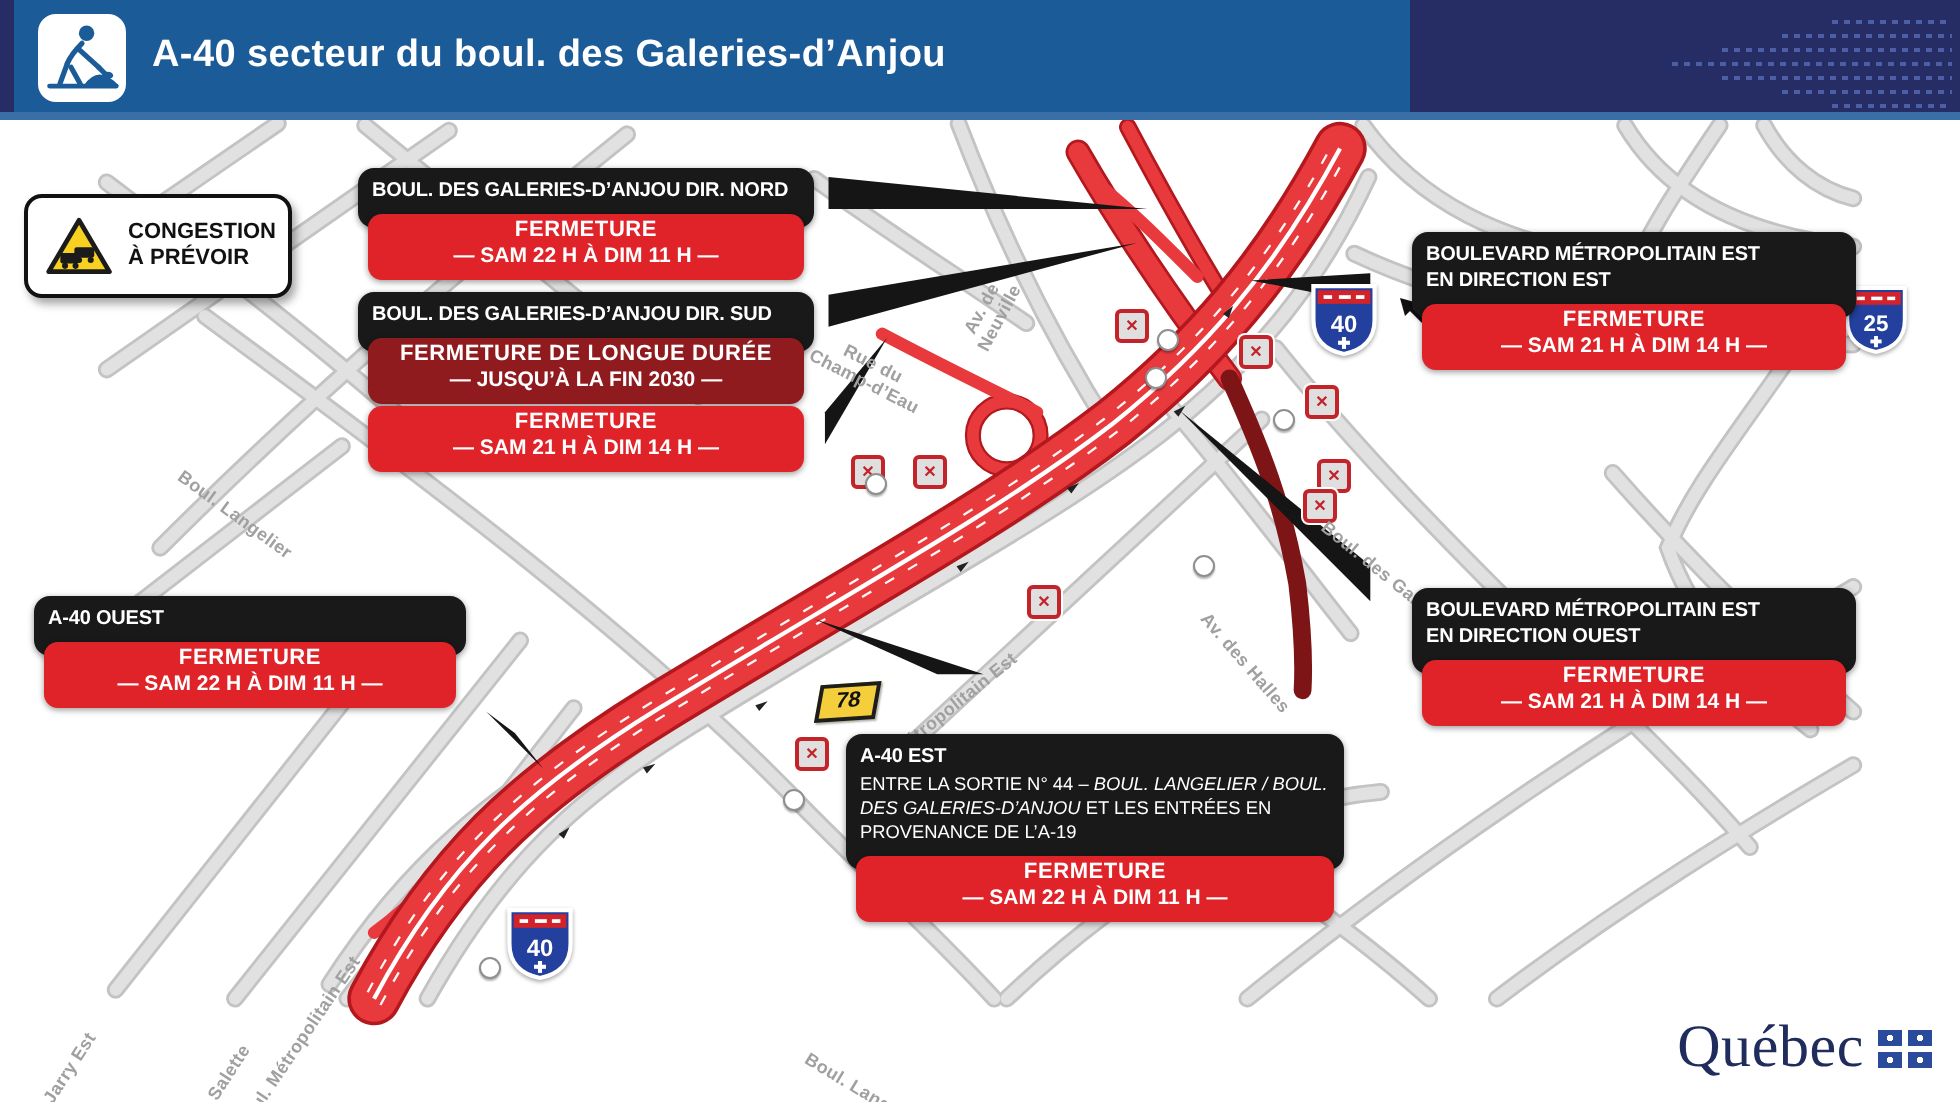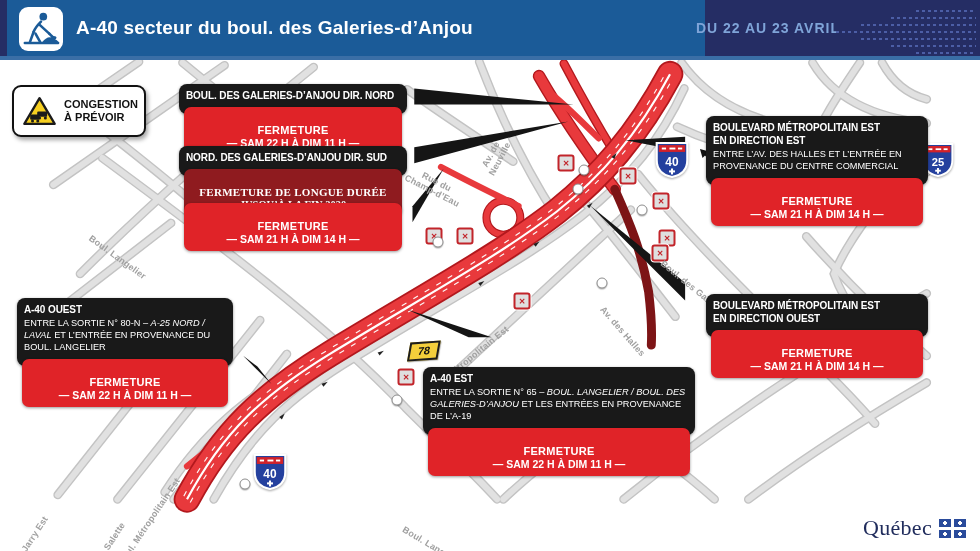--- a/index.html
+++ b/index.html
@@ -40,32 +40,32 @@
        display:flex;flex-direction:column;align-items:center;color:#8a8a8a;
        font-size:10px;line-height:1.2;text-align:center;white-space:pre-line;}
   
   .co{position:absolute;z-index:5;}
   .co-head{background:#191919;color:#fff;border-radius:8px;padding:5px 7px 12px;text-align:left;
            box-shadow:0 1px 3px rgba(0,0,0,.45);}
   .co-title{font-size:10px;font-weight:bold;line-height:1.3;white-space:pre-line;letter-spacing:-.1px;}
   .co-desc{font-size:9.2px;font-weight:normal;line-height:1.3;margin-top:2px;white-space:pre-line;}
   .co-desc i{font-style:italic;}
   .co-red{position:relative;background:#e02328;color:#fff;border-radius:7px;margin:-7px 5px 0;
-          padding:17px 4px 6px;text-align:center;box-shadow:0 1px 3px rgba(0,0,0,.4);}
-  .co-red.dark{background:#8f1b1f;font-family:Liberation Serif, serif;}
+          padding:2px 4px 6px;text-align:center;box-shadow:0 1px 3px rgba(0,0,0,.4);}
+  .co-red.dark{background:#8f1b1f;}
   .red-l1{font-size:11px;font-weight:bold;letter-spacing:.3px;}
   .red-l2{font-size:10.5px;font-weight:bold;margin-top:1px;}
   
-  #congestion{position:absolute;left:12px;top:85px;width:134px;height:52px;background:#fff;
+  #congestion{position:absolute;left:12px;top:97px;width:134px;height:52px;background:#fff;
               border:2.5px solid #111;border-radius:9px;box-shadow:2px 3px 4px rgba(0,0,0,.35);
               display:flex;align-items:center;gap:7px;padding:0 6px 0 8px;box-sizing:border-box;z-index:6;}
   #congestion .txt{font-size:11px;font-weight:bold;color:#111;line-height:1.2;white-space:pre-line;}
   
   #wordmark{position:absolute;right:14px;bottom:10px;display:flex;align-items:center;gap:7px;z-index:6;}
-  #wordmark .wm-text{font-family:"Liberation Serif",serif;font-size:22px;color:#202c5c;letter-spacing:.3px;}
+  #wordmark .wm-text{font-family:"Liberation Serif",serif;font-size:30px;color:#202c5c;letter-spacing:.3px;}
   .qflag{position:relative;width:27px;height:19px;background:#fff;}
   .qflag div{position:absolute;width:12px;height:8px;
              background:radial-gradient(circle at 50% 50%,#fff 0 1.6px,#2a4b9b 1.7px);}
   .qflag .q1{left:0;top:0}.qflag .q2{right:0;top:0}.qflag .q3{left:0;bottom:0}.qflag .q4{right:0;bottom:0}
 </style>
 </head>
 <body>
 
 <div id="page">
 
@@ -235,62 +235,60 @@
         <div class="co-title">BOUL. DES GALERIES-D’ANJOU DIR. NORD</div>
       </div>
     <div class="co-red">
       <div class="red-l1">FERMETURE</div>
       <div class="red-l2">— SAM 22 H À DIM 11 H —</div>
     </div>
   </div>
 
   <div class="co" style="left:179px;top:146px;width:228px">
     <div class="co-head">
-        <div class="co-title">NORD. DES GALERIES-D’ANJOU DIR. SUD</div>
+        <div class="co-title">BOUL. DES GALERIES-D’ANJOU DIR. SUD</div>
       </div>
     <div class="co-red dark">
       <div class="red-l1">FERMETURE DE LONGUE DURÉE</div>
       <div class="red-l2">— JUSQU’À LA FIN 2030 —</div>
     </div>
   </div>
 
   <div class="co" style="left:179px;top:210px;width:228px">
     <div class="co-red">
       <div class="red-l1">FERMETURE</div>
       <div class="red-l2">— SAM 21 H À DIM 14 H —</div>
     </div>
   </div>
 
   <div class="co" style="left:17px;top:298px;width:216px">
     <div class="co-head">
       <div class="co-title">A-40 OUEST</div>
-      <div class="co-desc"><span>ENTRE LA SORTIE N° 80-N – </span><i>A-25 NORD / LAVAL</i><span> ET L’ENTRÉE EN PROVENANCE DU BOUL. LANGELIER</span></div>
     </div>
     <div class="co-red">
       <div class="red-l1">FERMETURE</div>
       <div class="red-l2">— SAM 22 H À DIM 11 H —</div>
     </div>
   </div>
 
-  <div class="co" style="left:423px;top:367px;width:272px">
+  <div class="co" style="left:423px;top:367px;width:249px">
     <div class="co-head">
       <div class="co-title">A-40 EST</div>
-      <div class="co-desc"><span>ENTRE LA SORTIE N° 65 – </span><i>BOUL. LANGELIER / BOUL. DES GALERIES-D’ANJOU</i><span> ET LES ENTRÉES EN PROVENANCE DE L’A-19</span></div>
+      <div class="co-desc"><span>ENTRE LA SORTIE N° 44 – </span><i>BOUL. LANGELIER / BOUL. DES GALERIES-D’ANJOU</i><span> ET LES ENTRÉES EN PROVENANCE DE L’A-19</span></div>
     </div>
     <div class="co-red">
       <div class="red-l1">FERMETURE</div>
       <div class="red-l2">— SAM 22 H À DIM 11 H —</div>
     </div>
   </div>
 
   <div class="co" style="left:706px;top:116px;width:222px">
     <div class="co-head">
       <div class="co-title">BOULEVARD MÉTROPOLITAIN EST
 EN DIRECTION EST</div>
-      <div class="co-desc">ENTRE L’AV. DES HALLES ET L’ENTRÉE EN PROVENANCE DU CENTRE COMMERCIAL</div>
     </div>
     <div class="co-red">
       <div class="red-l1">FERMETURE</div>
       <div class="red-l2">— SAM 21 H À DIM 14 H —</div>
     </div>
   </div>
 
   <div class="co" style="left:706px;top:294px;width:222px">
     <div class="co-head">
       <div class="co-title">BOULEVARD MÉTROPOLITAIN EST
@@ -328,21 +326,20 @@
           <path d="M16,27 L12,38"></path>
           <path d="M18,29 L23,38"></path>
         </g>
         <circle cx="26.5" cy="10.5" r="4.2" fill="#1b5b98"></circle>
         <ellipse cx="38" cy="33.5" rx="3" ry="2" fill="#1b5b98"></ellipse>
         <path d="M25,39 Q33,27 44,39 Z" fill="#1b5b98"></path>
         <rect x="5" y="38" width="39" height="2.6" rx="1.3" fill="#1b5b98"></rect>
       </svg>
     </div>
     <div id="hdr-title">A-40 secteur du boul. des Galeries-d’Anjou</div>
-    <div id="hdr-date">DU 22 AU 23 AVRIL</div>
     <div class="dotrow" style="top:10px;width:60px"></div>
     <div class="dotrow" style="top:17px;width:85px"></div>
     <div class="dotrow" style="top:24px;width:115px"></div>
     <div class="dotrow" style="top:31px;width:140px"></div>
     <div class="dotrow" style="top:38px;width:115px"></div>
     <div class="dotrow" style="top:45px;width:85px"></div>
     <div class="dotrow" style="top:52px;width:60px"></div>
     <div id="hdr-underline"></div>
   </div>
 

